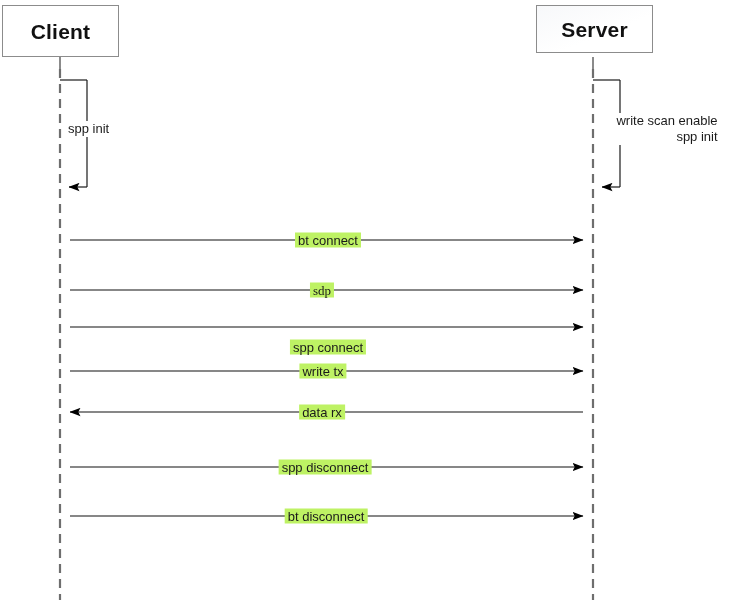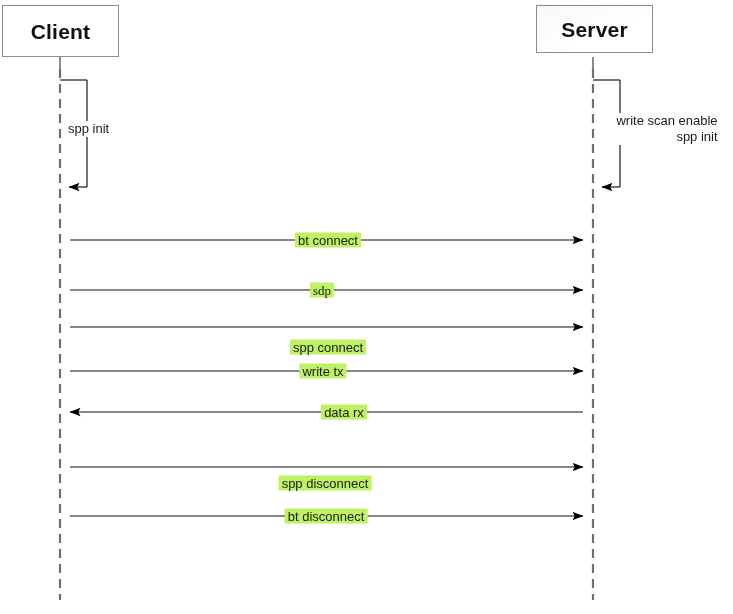--- a/index.html
+++ b/index.html
@@ -152,18 +152,18 @@
   <div class="self-label center" id="self-label-server" style="left: 667px; top: 113px; transform: translateX(-50%);">
     <div>write scan enable</div>
     <div>spp init</div>
   </div>
 
   <div id="message-labels">
       <div class="msg-label" style="left: 328px; top: 240px;">bt connect</div>
       <div class="msg-label" style="left: 322px; top: 290px; font-family: Liberation Serif, serif;">sdp</div>
       <div class="msg-label" style="left: 328px; top: 327px; margin-top: 20px;">spp connect</div>
       <div class="msg-label" style="left: 323px; top: 371px;">write tx</div>
-      <div class="msg-label" style="left: 322px; top: 412px; margin-left: 22px;">data rx</div>
-      <div class="msg-label" style="left: 325px; top: 467px; margin-top: 16px;">spp disconnect</div>
+      <div class="msg-label" style="left: 322px; top: 412px;">data rx</div>
+      <div class="msg-label" style="left: 325px; top: 467px;">spp disconnect</div>
       <div class="msg-label" style="left: 326px; top: 516px; text-align: center;">bt disconnect</div>
     </div>
 
 </div>
 
 </body></html>

